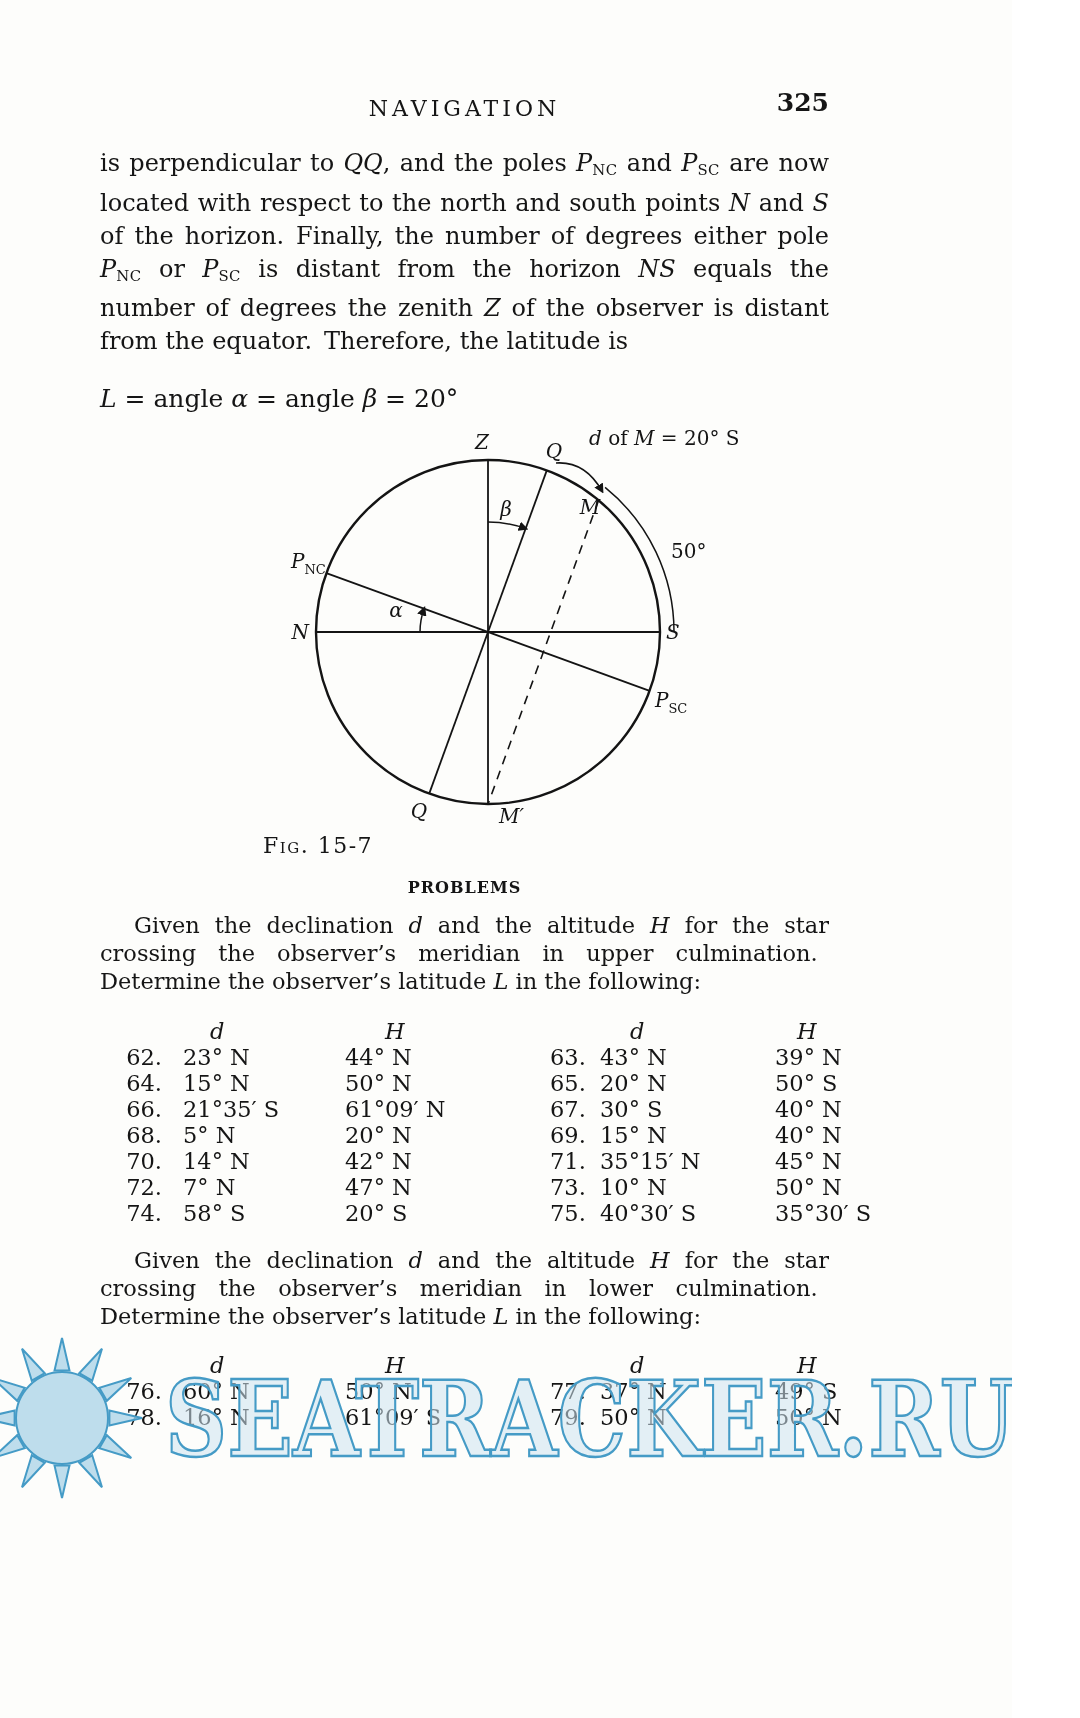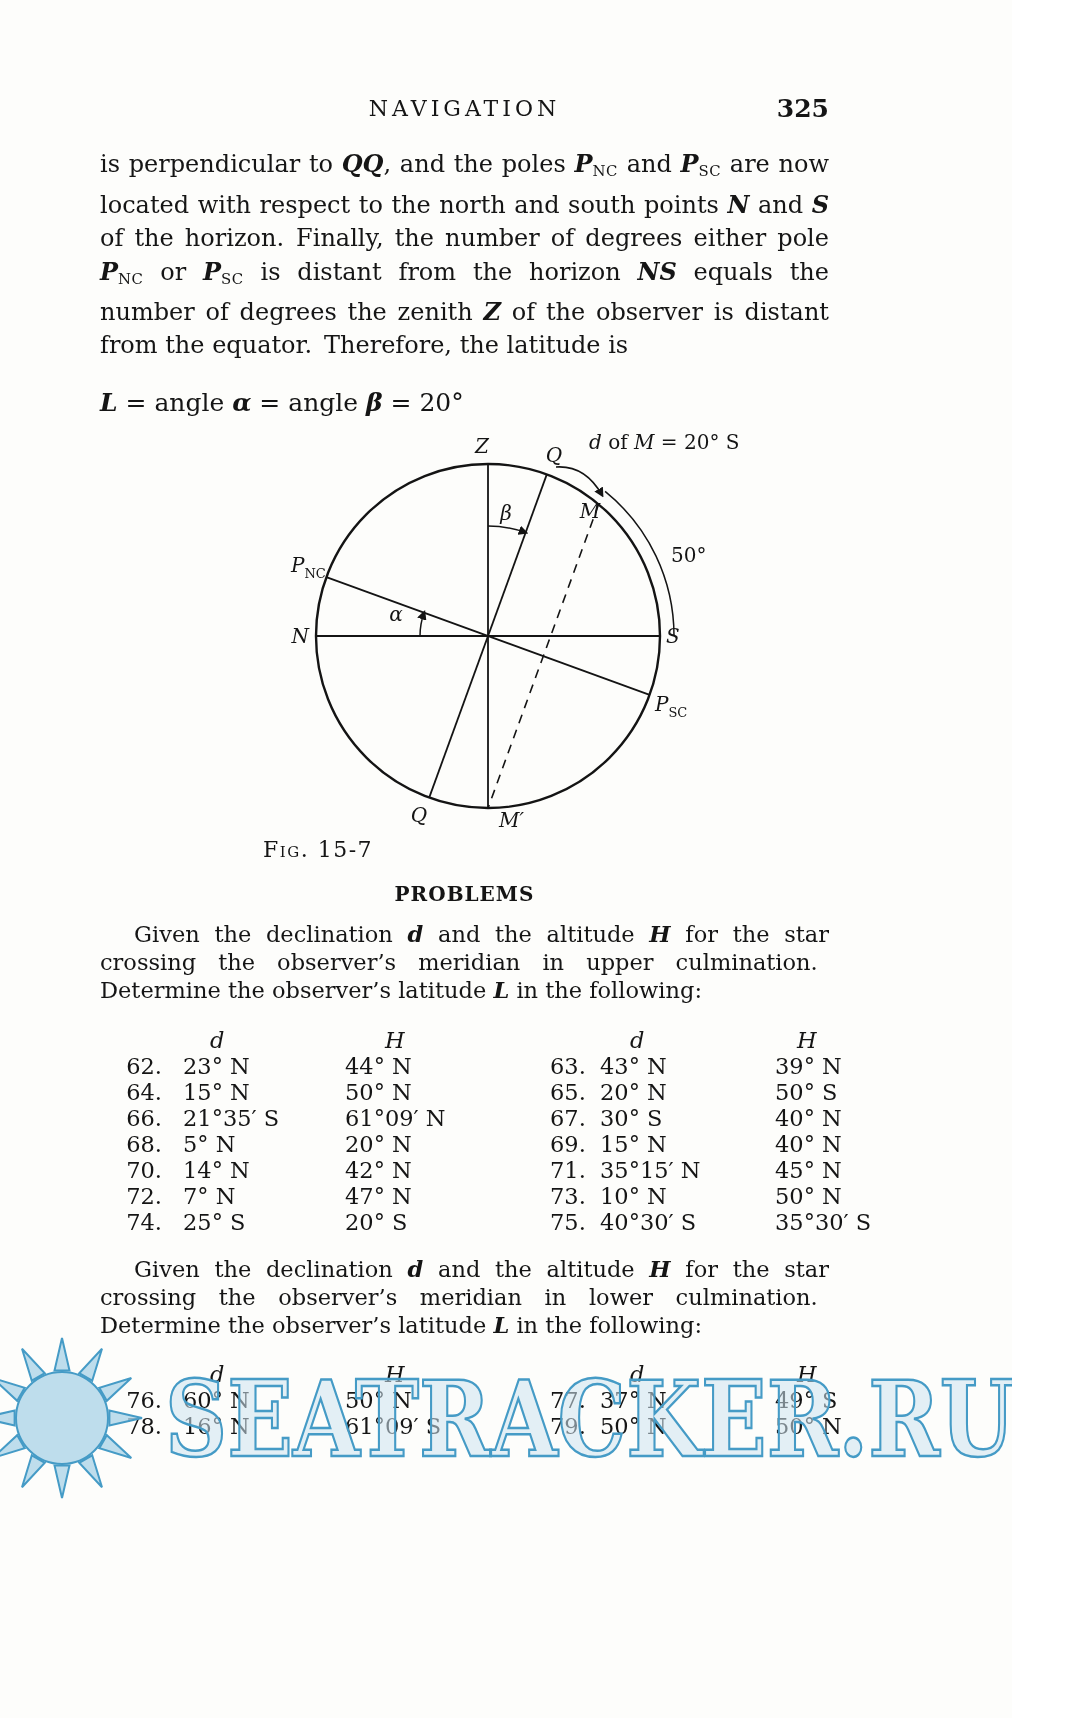--- a/index.html
+++ b/index.html
@@ -6,42 +6,42 @@
   .page {
     position:relative; width:1012px; height:1718px;
     background:#fdfdfb; color:#151515;
     font-family:"DejaVu Serif","Liberation Serif",serif;
     overflow:hidden;
   }
   .column { margin:0 183px 0 100px; }
 
   .header { position:relative; padding-top:96px; }
   .header-title { text-align:center; font-size:22px; letter-spacing:4px; }
-  .page-number { position:absolute; right:0; top:94px; font-size:25px; font-weight:bold; }
+  .page-number { position:absolute; right:0; top:88px; font-size:25px; font-weight:bold; }
 
   .para { font-size:24px; line-height:33px; text-align:justify; }
   .para1 { margin-top:26px; }
   .para2 { margin-top:16px; }
 
-  .seg-i { font-style:italic;font-weight:bold; }
+  .seg-i { font-style:italic; }
   .seg-sub { font-size:0.62em; vertical-align:-0.25em; letter-spacing:0.5px; }
 
   .equation { text-align:left; font-size:25px; line-height:34px; margin-top:6px; }
 
   .fig-wrap { margin-top:8px; margin-left:163px; width:480px; }
   .fig-svg { display:block; }
   .fig-svg text { font-family:"DejaVu Serif","Liberation Serif",serif; fill:#141414; font-size:20px; }
   .fig-it { font-style:italic; }
   .fig-sub { font-size:13px; font-style:normal; }
   .fig-small { font-size:17px; }
   .fig-plain { font-style:normal; }
 
   .fig-caption { text-align:left; font-variant:small-caps; font-size:22px; letter-spacing:1.5px; margin-top:4px; }
 
-  .problems-heading { text-align:center; font-weight:bold; font-size:20px; letter-spacing:1px; margin-top:20px; }
+  .problems-heading { text-align:center; font-weight:bold; font-size:16px; letter-spacing:1px; margin-top:20px; }
 
   .para-small { font-size:22.5px; line-height:28px; text-align:justify; text-indent:34px; margin-top:14px; }
 
   .ptable { margin-top:10px; font-size:22.5px; }
   .trow { display:grid; grid-template-columns:62px 183px 205px 32px 193px 122px; line-height:26px; }
   .tc { white-space:nowrap; }
   .c1 { text-align:right; }
   .c2 { padding-left:21px; }
   .c4 { text-align:right; }
   .c5 { padding-left:18px; }
@@ -181,21 +181,21 @@
           <span class="tc c1">72.</span>
           <span class="tc c2">7° N</span>
           <span class="tc c3">47° N</span>
           <span class="tc c4">73.</span>
           <span class="tc c5">10° N</span>
           <span class="tc c6">50° N</span>
         </div>
 
         <div class="trow">
           <span class="tc c1">74.</span>
-          <span class="tc c2">25° S</span>
+          <span class="tc c2">58° S</span>
           <span class="tc c3">20° S</span>
           <span class="tc c4">75.</span>
           <span class="tc c5">40°30′ S</span>
           <span class="tc c6">35°30′ S</span>
         </div>
       </div>
 
     <p class="para-small" style="margin-top:20px;"><span>Given the declination </span><span class="seg-i">d</span><span> and the altitude </span><span class="seg-i">H</span><span> for the star crossing the observer’s meridian in lower culmination. Determine the observer’s latitude </span><span class="seg-i">L</span><span> in the following:</span></p>
 
     <div class="ptable">

